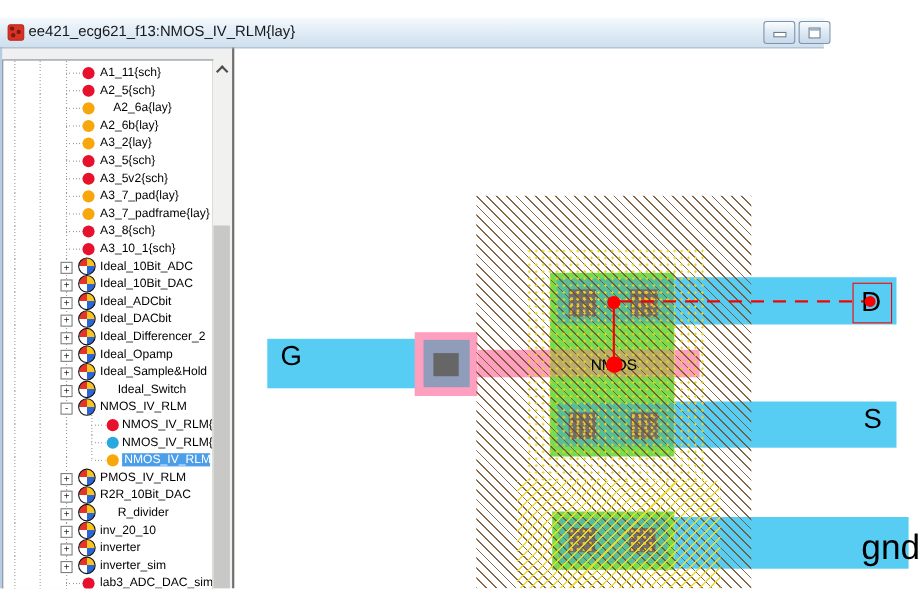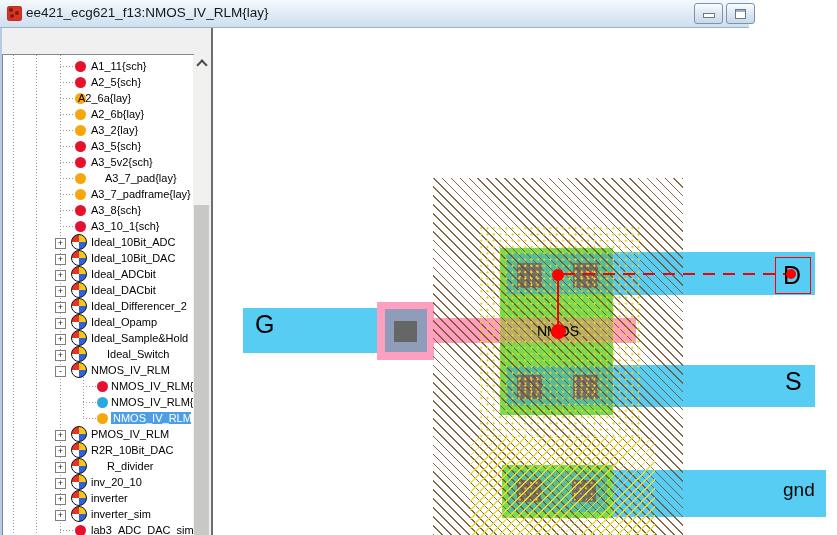--- a/index.html
+++ b/index.html
@@ -1,20 +1,20 @@
 <!DOCTYPE html>
 <html><head>
 <meta charset="utf-8">
 <style>
   html,body{margin:0;padding:0;}
   body{width:837px;height:535px;overflow:hidden;position:relative;
        font-family:"Liberation Sans",sans-serif;background:#fff;}
 
   
-  .titlebar{position:absolute;left:0;top:0;width:749px;height:27px;
+  .titlebar{position:absolute;left:0;top:16px;width:749px;height:27px;
     background:linear-gradient(#f4f9fd,#dce9f4 60%,#cfdfee);
     border-bottom:1px solid #9db3c8;z-index:50;}
   .app-icon{position:absolute;left:7px;top:6px;width:15px;height:15px;border-radius:3px;
     background:#d93425;box-shadow:inset 0 0 2px #8e1d12;}
   .app-icon i{position:absolute;width:4px;height:4px;border-radius:50%;background:#7e1a10;}
   .app-icon i:nth-child(1){left:2px;top:2px;}
   .app-icon i:nth-child(2){left:8px;top:5px;}
   .app-icon i:nth-child(3){left:3px;top:8px;}
   .title-text{position:absolute;left:26px;top:5px;font-size:13.5px;color:#15181c;}
   .winbtns{position:absolute;right:-6px;top:3px;display:flex;gap:3px;}
@@ -119,21 +119,21 @@
         <div class="tree-label" style="left: 88px;">A1_11{sch}</div>
       </div>
       <div class="tree-row" style="top: 19px;">
         <div class="hconn" style="left: 57px; width: 15px;"></div>
         <div class="dot red" style="left: 72px;"></div>
         <div class="tree-label" style="left: 88px;">A2_5{sch}</div>
       </div>
       <div class="tree-row" style="top: 35px;">
         <div class="hconn" style="left: 57px; width: 15px;"></div>
         <div class="dot orange" style="left: 72px;"></div>
-        <div class="tree-label" style="left: 75px;">A2_6a{lay}</div>
+        <div class="tree-label" style="left: 100px;">A2_6a{lay}</div>
       </div>
       <div class="tree-row" style="top: 51px;">
         <div class="hconn" style="left: 57px; width: 15px;"></div>
         <div class="dot orange" style="left: 72px;"></div>
         <div class="tree-label" style="left: 88px;">A2_6b{lay}</div>
       </div>
       <div class="tree-row" style="top: 67px;">
         <div class="hconn" style="left: 57px; width: 15px;"></div>
         <div class="dot orange" style="left: 72px;"></div>
         <div class="tree-label" style="left: 88px;">A3_2{lay}</div>
@@ -144,21 +144,21 @@
         <div class="tree-label" style="left: 88px;">A3_5{sch}</div>
       </div>
       <div class="tree-row" style="top: 99px;">
         <div class="hconn" style="left: 57px; width: 15px;"></div>
         <div class="dot red" style="left: 72px;"></div>
         <div class="tree-label" style="left: 88px;">A3_5v2{sch}</div>
       </div>
       <div class="tree-row" style="top: 115px;">
         <div class="hconn" style="left: 57px; width: 15px;"></div>
         <div class="dot orange" style="left: 72px;"></div>
-        <div class="tree-label" style="left: 102px;">A3_7_pad{lay}</div>
+        <div class="tree-label" style="left: 88px;">A3_7_pad{lay}</div>
       </div>
       <div class="tree-row" style="top: 131px;">
         <div class="hconn" style="left: 57px; width: 15px;"></div>
         <div class="dot orange" style="left: 72px;"></div>
         <div class="tree-label" style="left: 88px;">A3_7_padframe{lay}</div>
       </div>
       <div class="tree-row" style="top: 147px;">
         <div class="hconn" style="left: 57px; width: 15px;"></div>
         <div class="dot red" style="left: 72px;"></div>
         <div class="tree-label" style="left: 88px;">A3_8{sch}</div>
@@ -309,14 +309,14 @@
   <div class="red-vline" style="left:344px;top:248px;height:56px"></div>
   <div class="red-dot" style="left:339px;top:242px;width:12px;height:12px"></div>
   <div class="nmos-label" style="left:345px;top:304px">NMOS</div>
   <div class="red-dot" style="left:338px;top:297px;width:15px;height:15px"></div>
 
   <div class="port-label" style="left:42px;top:283px">G</div>
   <div class="d-highlight" style="left:562px;top:230px;width:34px;height:35px"></div>
   <div class="port-label" style="left:570px;top:234px">D</div>
   <div class="red-dot" style="left:573px;top:242px;width:10px;height:10px"></div>
   <div class="port-label" style="left:572px;top:340px">S</div>
-  <div class="port-label" style="left:570px;top:452px;font-size:19px">gnd</div>
+  <div class="port-label" style="left:570px;top:452px;font-size:32px">gnd</div>
 </div>
 
 </body></html>

